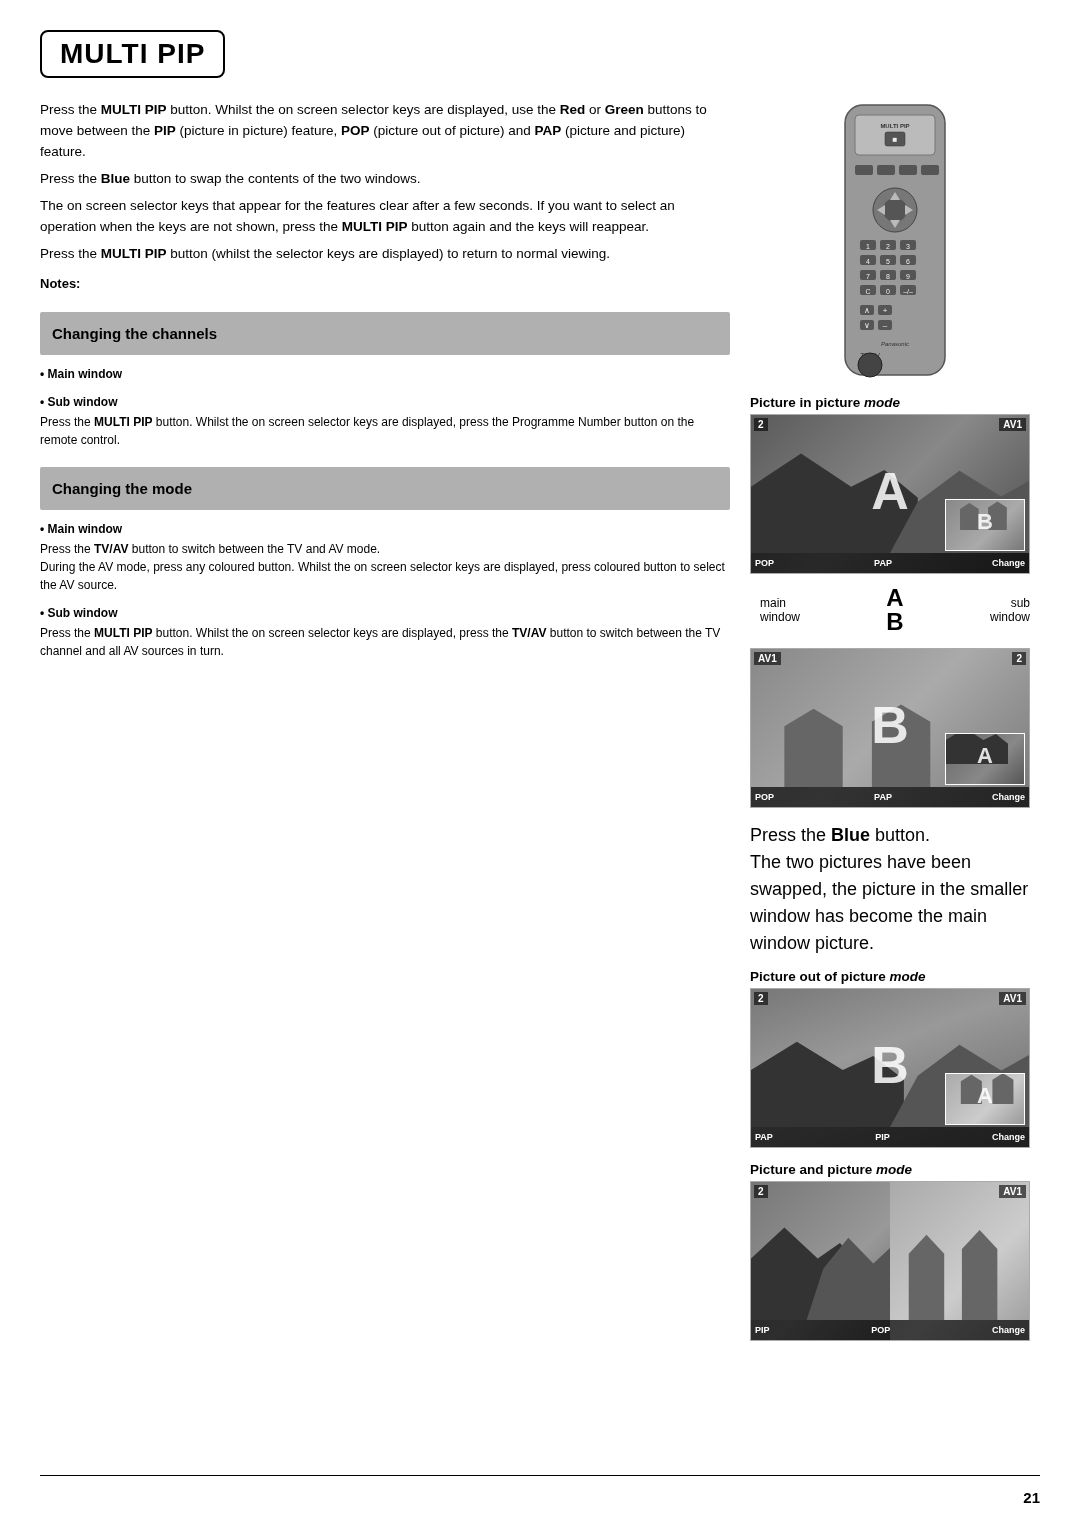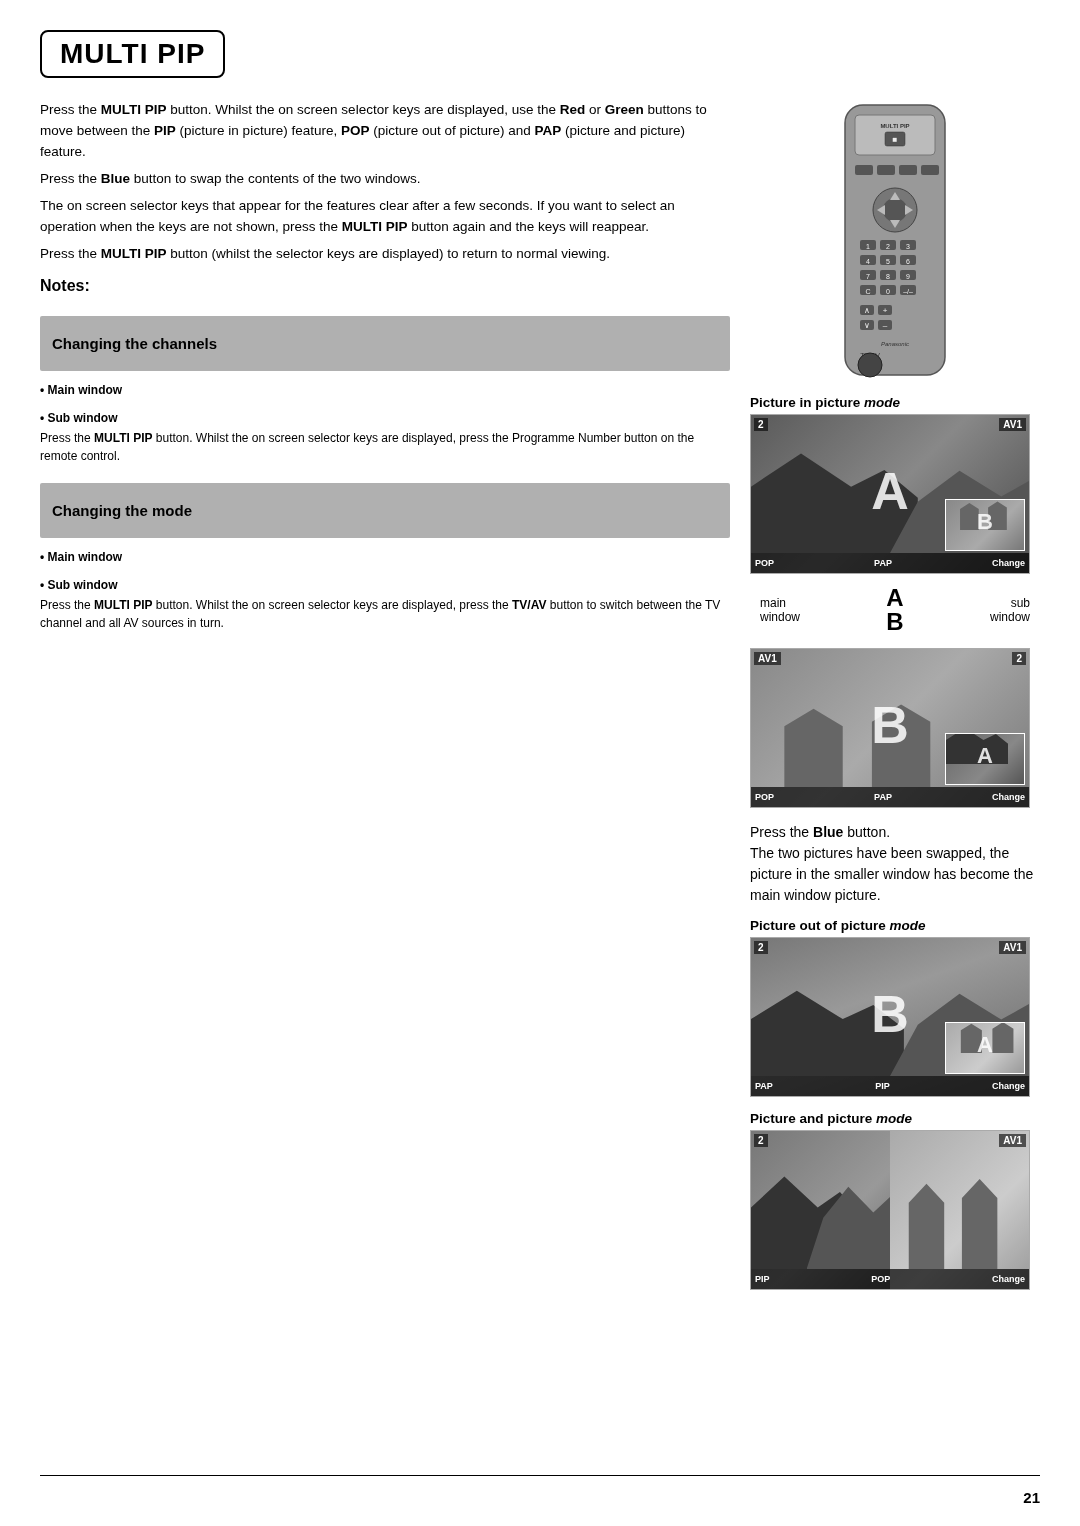--- a/index.html
+++ b/index.html
@@ -48,21 +48,21 @@
       line-height: 1.55;
       margin-bottom: 10px;
     }
     .intro-text p {
       margin-bottom: 6px;
     }
 
     
     .notes-section {
       margin-top: 8px;
-      font-size: 16px;
+      font-size: 13px;
       line-height: 1.5;
     }
     .notes-section .notes-title {
       font-weight: 700;
     }
     .notes-section ul {
       list-style: none;
       padding-left: 0;
     }
     .notes-section ul li {
@@ -72,21 +72,21 @@
     }
     .notes-section ul li::before {
       content: '•';
       position: absolute;
       left: 0;
     }
 
     
     .section-header {
       background: #b0b0b0;
-      padding: 19px 12px;
+      padding: 13px 12px;
       font-size: 15px;
       font-weight: 700;
       margin-top: 18px;
       margin-bottom: 10px;
       border-radius: 2px;
     }
 
     
     .sub-section {
       margin-bottom: 10px;
@@ -359,20 +359,26 @@
         displayed, press the Programme Number button on the remote control.
       </p>
     </div>
 
     <div class="section-header" style="">
       <span>Changing the mode</span>
     </div>
 
     <div class="sub-section">
       <div class="sub-title">• Main window</div>
+      <p>
+        Press the <strong>TV/AV</strong> button to switch between the TV and AV mode.<br>
+        During the AV mode, press any coloured button. Whilst the on screen
+        selector keys are displayed, press coloured button to select the AV
+        source.
+      </p>
     </div>
 
     <div class="sub-section">
       <div class="sub-title">• Sub window</div>
       <p>
         Press the <strong>MULTI PIP</strong> button. Whilst the on screen selector keys are
         displayed, press the <strong>TV/AV</strong> button to switch between the TV channel
         and all AV sources in turn.
       </p>
     </div>
@@ -497,21 +503,21 @@
             <span class="bottom-bar-btn">POP</span>
             <span class="bottom-bar-spacer"></span>
             <span class="bottom-bar-btn">PAP</span>
             <span class="bottom-bar-spacer"></span>
             <span class="bottom-bar-btn">Change</span>
           </div>
         </div>
       </div>
     </div>
 
-    <div class="blue-button-text" style="margin-top: 10px; font-size: 14px;">
+    <div class="blue-button-text" style="margin-top: 10px; font-size: 18px;">
       Press the <strong>Blue</strong> button.<br>
       The two pictures have been swapped, the picture in the smaller window has become the main window picture.
     </div>
 
     <div class="mode-diagram">
       <div class="mode-label">
         <strong>Picture out of picture</strong><span> mode</span>
       </div>
       <div class="pip-image">
         <div class="tv-screen" style="background: linear-gradient(160deg, #777 0%, #999 40%, #666 100%);">

